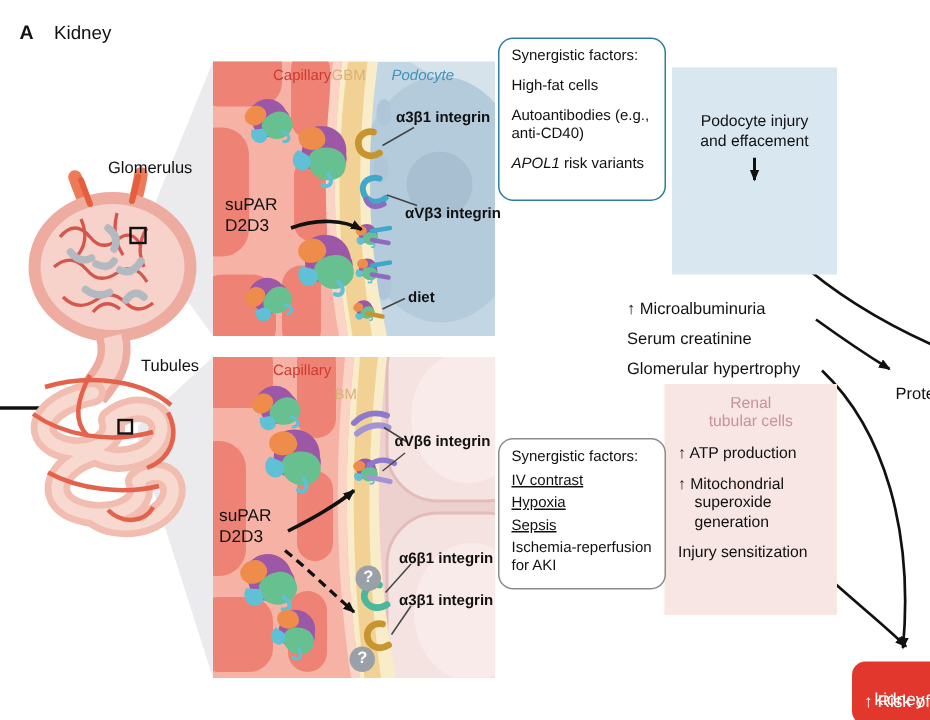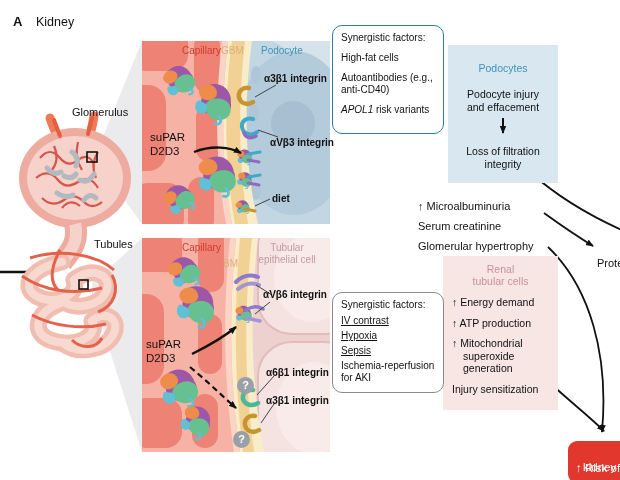--- a/index.html
+++ b/index.html
@@ -4,21 +4,21 @@
 <style>
   html,body{margin:0;padding:0;background:#fff;}
   .canvas{position:relative;width:620px;height:480px;background:#ffffff;overflow:hidden;
           font-family:"Liberation Sans", sans-serif;color:#111;}
   .abs{position:absolute;}
   .nowrap{white-space:nowrap;}
   .lbl{font-size:10px;line-height:11px;color:#111;font-weight:bold;}
   .panel-zone-lbl{font-size:10px;line-height:11px;font-weight:400;}
   .red-lbl{color:#cf3a30;margin-left:32px;}
   .tan-lbl{color:#d9b176;}
-  .blue-lbl{color:#3f94ba;}
+  .blue-lbl{color:#3f94ba;font-style:italic;}
   .mauve-lbl{color:#c39aa2;text-align:center;line-height:12px;}
   .ligand{font-size:11.5px;line-height:13.5px;color:#111;}
   .factor-box{background:#fff;border-radius:10px;font-size:10px;line-height:12px;
               padding:6px 8px;box-sizing:border-box;}
   .factor-box .t{margin-bottom:8px;}
   .factor-box .i{margin-bottom:8px;}
   .box2 .t{margin-bottom:4px;}
   .box2 .i{margin-bottom:3px;text-decoration:underline;}
   .flow-box{box-sizing:border-box;text-align:center;font-size:10.5px;line-height:13px;}
   .outcome{font-size:11px;line-height:13px;white-space:nowrap;}
@@ -246,71 +246,64 @@
         <line x1="130" y1="57" x2="114" y2="47"></line>
         <line x1="128" y1="64" x2="113" y2="76"></line>
         <line x1="132" y1="138" x2="115" y2="157"></line>
         <line x1="132" y1="166" x2="119" y2="185"></line>
       </g>
       <path d="M50,116 C66,108 82,99 94,89" stroke="#111" stroke-width="2.4" fill="none" marker-end="url(#ah-b)"></path>
       <path d="M48,129 C64,142 78,156 94,170" stroke="#111" stroke-width="2.2" fill="none" stroke-dasharray="6 4" marker-end="url(#ah-b)"></path>
     </svg>
     <span class="abs panel-zone-lbl red-lbl" style="left:8px;top:4px">Capillary</span>
     <span class="abs panel-zone-lbl tan-lbl" style="left:81px;top:20px">BM</span>
-    <div class="abs panel-zone-lbl mauve-lbl" style="left:104px;top:4px;width:82px">
-      <div>Tubular</div>
-      <div>epithelial cell</div>
-    </div>
     <span class="abs lbl nowrap" style="left:121px;top:51px">αVβ6 integrin</span>
     <span class="abs lbl nowrap" style="left:124px;top:129px">α6β1 integrin</span>
     <span class="abs lbl nowrap" style="left:124px;top:157px">α3β1 integrin</span>
     <div class="abs ligand" style="left:4px;top:100px;width:52px">
       <div>suPAR</div>
       <div>D2D3</div>
     </div>
     <span class="qmark abs" style="left:95px;top:139px">?</span>
     <span class="qmark abs" style="left:91px;top:193px">?</span>
   </div>
 
   <div class="abs factor-box" style="left:332px;top:25px;width:112px;height:109px;border:1.6px solid #2e7e9b">
     <div class="t">Synergistic factors:</div>
     <div class="i">High-fat cells</div>
     <div class="i">Autoantibodies (e.g., anti-CD40)</div>
     <div><i>APOL1</i><span> risk variants</span></div>
   </div>
 
   <div class="abs flow-box" style="left:448px;top:45px;width:110px;height:138px;background:#d8e7f0;padding-top:17px">
-    <div style="color:#3e93b8">Podocytes</div>
     <div style="width:92px;margin:13px auto 0">Podocyte injury and effacement</div>
     <svg width="14" height="24" style="margin:4px auto 0;display:block">
       <defs>
         <marker id="ah-d" markerWidth="9" markerHeight="8" refX="7" refY="3.2" orient="auto" markerUnits="userSpaceOnUse">
           <path d="M0,0 L8,3.2 L0,6.4 Z" fill="#111"></path>
         </marker>
       </defs>
       <path d="M7,0 L7,15" stroke="#111" stroke-width="2" marker-end="url(#ah-d)"></path>
     </svg>
-    <div style="width:92px;margin:3px auto 0">Loss of filtration integrity</div>
   </div>
 
   <div class="abs" style="left:418px;top:200px">
     <div class="outcome" style="margin-bottom:7px">↑ Microalbuminuria</div>
     <div class="outcome" style="margin-bottom:7px">Serum creatinine</div>
     <div class="outcome">Glomerular hypertrophy</div>
   </div>
 
   <span class="abs outcome" style="left:597px;top:257px">Proteinuria</span>
 
   <div class="abs" style="left:443px;top:256px;width:115px;height:154px;background:#f7e6e3;box-sizing:border-box;padding-top:7px">
     <div style="text-align:center;color:#c9929a;font-size:10.5px;line-height:12px">
       <div>Renal</div>
       <div>tubular cells</div>
     </div>
     <div style="margin:9px 4px 0 9px;font-size:10.5px;line-height:12.5px">
-      <div class="hang" style="margin-bottom:8px">↑ Energy demand</div>
       <div class="hang" style="margin-bottom:8px">↑ ATP production</div>
       <div class="hang" style="margin-bottom:8px;width:92px">↑ Mitochondrial superoxide generation</div>
       <div>Injury sensitization</div>
     </div>
   </div>
 
   <div class="abs factor-box box2" style="left:332px;top:292px;width:112px;height:101px;border:1.5px solid #8b8b8b">
     <div class="t">Synergistic factors:</div>
     <div class="i">IV contrast</div>
     <div class="i">Hypoxia</div>

